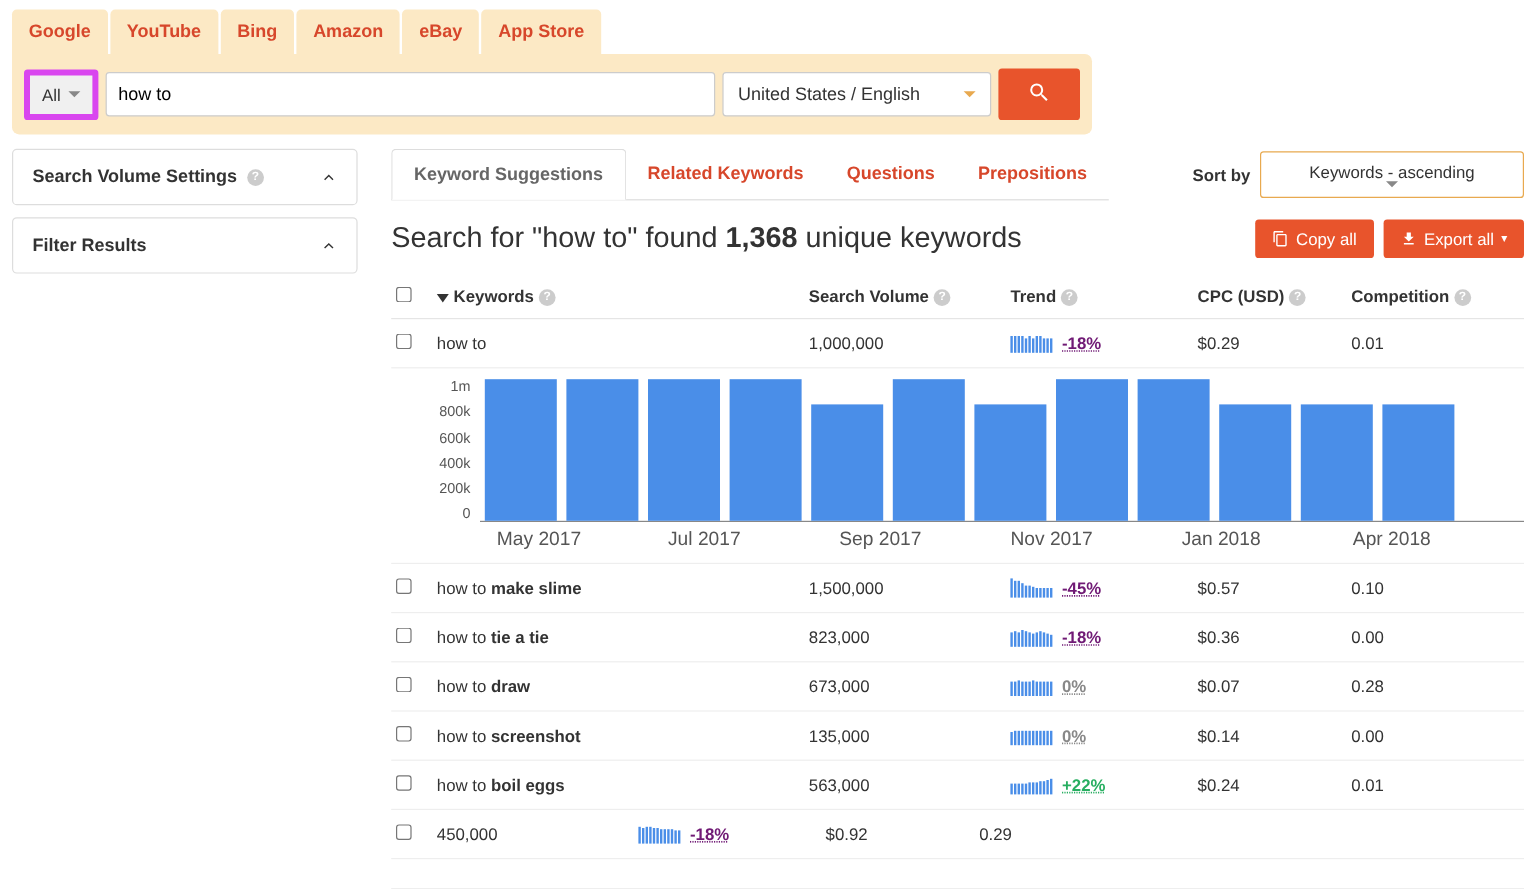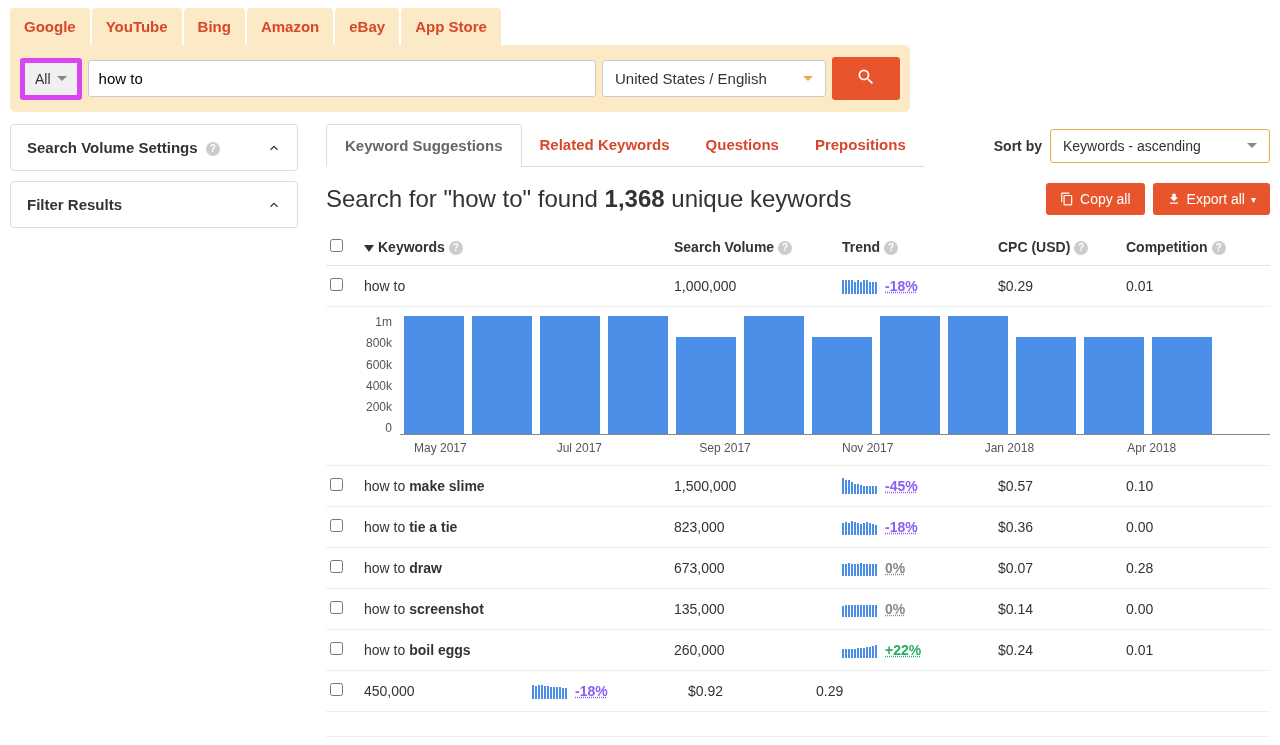--- a/index.html
+++ b/index.html
@@ -18,21 +18,21 @@
 .panel { border: 1px solid #ddd; border-radius: 4px; padding: 14px 16px; margin-bottom: 10px; display: flex; justify-content: space-between; align-items: center; cursor: pointer; }
 .panel-title { font-weight: 600; color: #333; font-size: 15px; }
 .help-icon { display: inline-block; width: 14px; height: 14px; border-radius: 50%; background: #ccc; color: #fff; font-size: 10px; line-height: 14px; text-align: center; margin-left: 4px; vertical-align: middle; }
 .chev { width: 14px; height: 14px; }
 .content { flex: 1; }
 .tabs-row { display: flex; justify-content: space-between; align-items: center; margin-bottom: 16px; }
 .content-tabs { display: flex; border-bottom: 1px solid #ddd; }
 .ctab { padding: 12px 18px; color: #d7472b; font-weight: 600; cursor: pointer; font-size: 15px; }
 .ctab.active { border: 1px solid #ddd; border-bottom: 1px solid #fff; border-radius: 4px 4px 0 0; margin-bottom: -1px; color: #666; background: #fff; }
 .sort-wrap { display: flex; align-items: center; gap: 8px; }
-.sort-select { border: 1px solid #e8a94f; padding: 8px 12px; border-radius: 3px; width: 220px; display: flex; justify-content: space-between; align-items: center; cursor: pointer; background: #fff; }
+.sort-select { border: 1px solid #e8a94f; padding: 8px 12px; border-radius: 3px; width: 220px; display: flex; justify-content: space-between; align-items: center; cursor: pointer; background: #fff; flex-direction: column; }
 .results-header { display: flex; justify-content: space-between; align-items: center; margin: 16px 0 14px 0; }
 .results-title { font-size: 24px; color: #333; font-weight: 400; }
 .results-title .q { }
 .results-title .count { font-weight: 700; }
 .action-btns { display: flex; gap: 8px; }
 .btn-orange { background: #e8542c; color: #fff; border: none; padding: 8px 14px; border-radius: 3px; cursor: pointer; font-size: 14px; display: flex; align-items: center; gap: 6px; }
 .table { width: 100%; }
 .thead { display: flex; padding: 10px 4px; border-bottom: 1px solid #e5e5e5; font-weight: 700; color: #333; }
 .col-chk { width: 34px; }
 .col-kw { width: 310px; }
@@ -40,30 +40,30 @@
 .col-trend { width: 156px; }
 .col-cpc { width: 128px; }
 .col-comp { width: 120px; }
 .trow { display: flex; padding: 12px 4px; border-bottom: 1px solid #eee; align-items: center; }
 .trow .kw-prefix { color: #333; }
 .trow .kw-bold { font-weight: 700; }
 .trend-cell { display: flex; align-items: center; gap: 8px; }
 .spark { display: flex; align-items: flex-end; gap: 1px; height: 16px; }
 .spark span { width: 2px; background: #4a8ee8; display: inline-block; }
 .trend-val { font-weight: 600; text-decoration: underline dotted; }
-.trend-neg { color: #8b5cf6; }
+.trend-neg { color: #701a75; }
 .trend-pos { color: #27ae60; }
 .trend-zero { color: #888; }
 .chart-section { padding: 8px 0 10px 40px; border-bottom: 1px solid #eee; }
 .chart-title { text-align: center; font-weight: 600; color: #444; margin-bottom: 6px; font-size: 14px; }
 .chart-wrap { display: flex; }
 .y-axis { display: flex; flex-direction: column; justify-content: space-between; align-items: flex-end; padding-right: 8px; font-size: 12px; color: #555; height: 120px; }
 .bars { display: flex; align-items: flex-end; gap: 8px; height: 120px; flex: 1; padding: 0 4px; border-bottom: 1px solid #888; }
 .bar { background: #4a8ee8; flex: 1; max-width: 60px; }
-.x-axis { display: flex; font-size: 12px; color: #555; margin-top: 6px; padding-left: 48px; }
+.x-axis { display: flex; font-size: 16px; color: #555; margin-top: 6px; padding-left: 48px; }
 .x-axis span { flex: 1; }
 .caret-down { width: 0; height: 0; border-left: 5px solid transparent; border-right: 5px solid transparent; border-top: 5px solid #888; }
 .caret-down.orange { border-top-color: #e8a94f; }
 input[type="checkbox"] { width: 13px; height: 13px; }
 .sort-label { font-weight: 600; }
 .tri-down { width: 0; height: 0; border-left: 5px solid transparent; border-right: 5px solid transparent; border-top: 7px solid #333; display: inline-block; margin-right: 4px; vertical-align: middle; }
 </style>
 </head>
 <body>
 
@@ -311,21 +311,21 @@
                 <span style="height:12px"></span>
               </div>
               <span class="trend-val trend-zero">0%</span>
             </div>
             <div class="col-cpc">$0.14</div>
             <div class="col-comp">0.00</div>
           </div>
           <div class="trow">
             <div class="col-chk"><input type="checkbox" style=""></div>
             <div class="col-kw"><span class="kw-prefix">how to </span><span class="kw-bold">boil eggs</span></div>
-            <div class="col-vol">260,000</div>
+            <div class="col-vol">563,000</div>
             <div class="col-trend trend-cell">
               <div class="spark">
                 <span style="height:9px"></span>
                 <span style="height:9px"></span>
                 <span style="height:9px"></span>
                 <span style="height:9px"></span>
                 <span style="height:9px"></span>
                 <span style="height:10px"></span>
                 <span style="height:10px"></span>
                 <span style="height:10px"></span>

